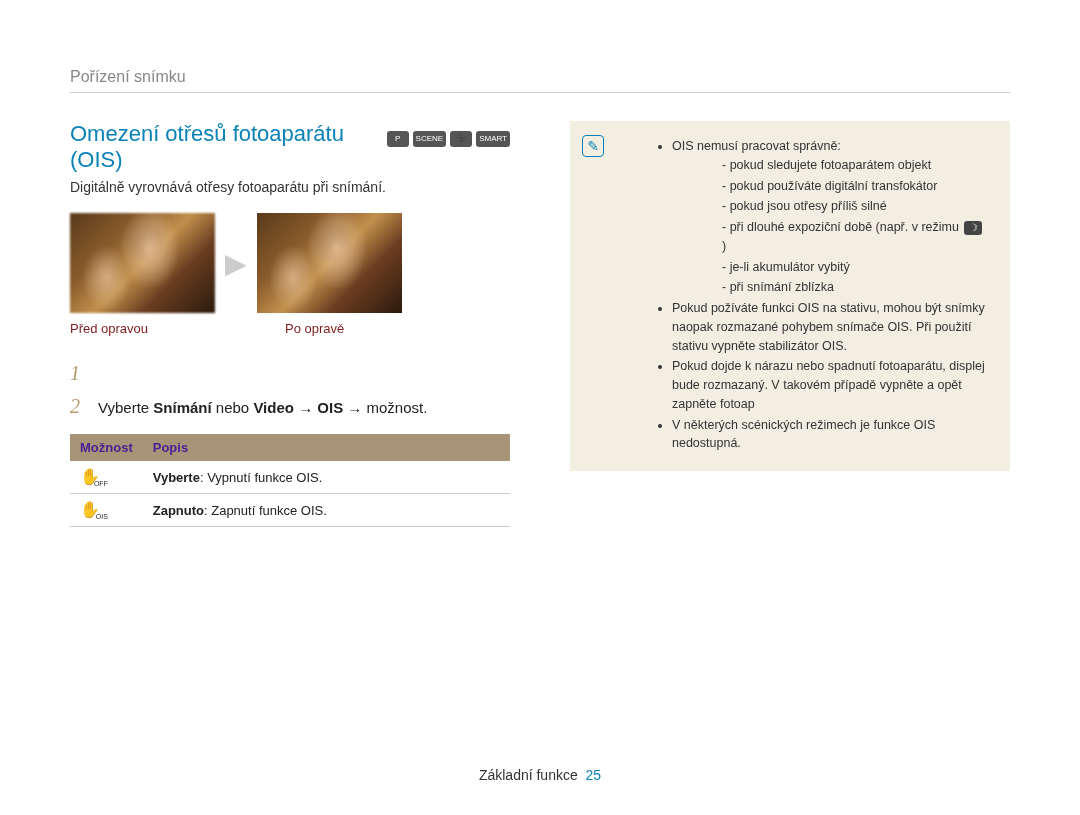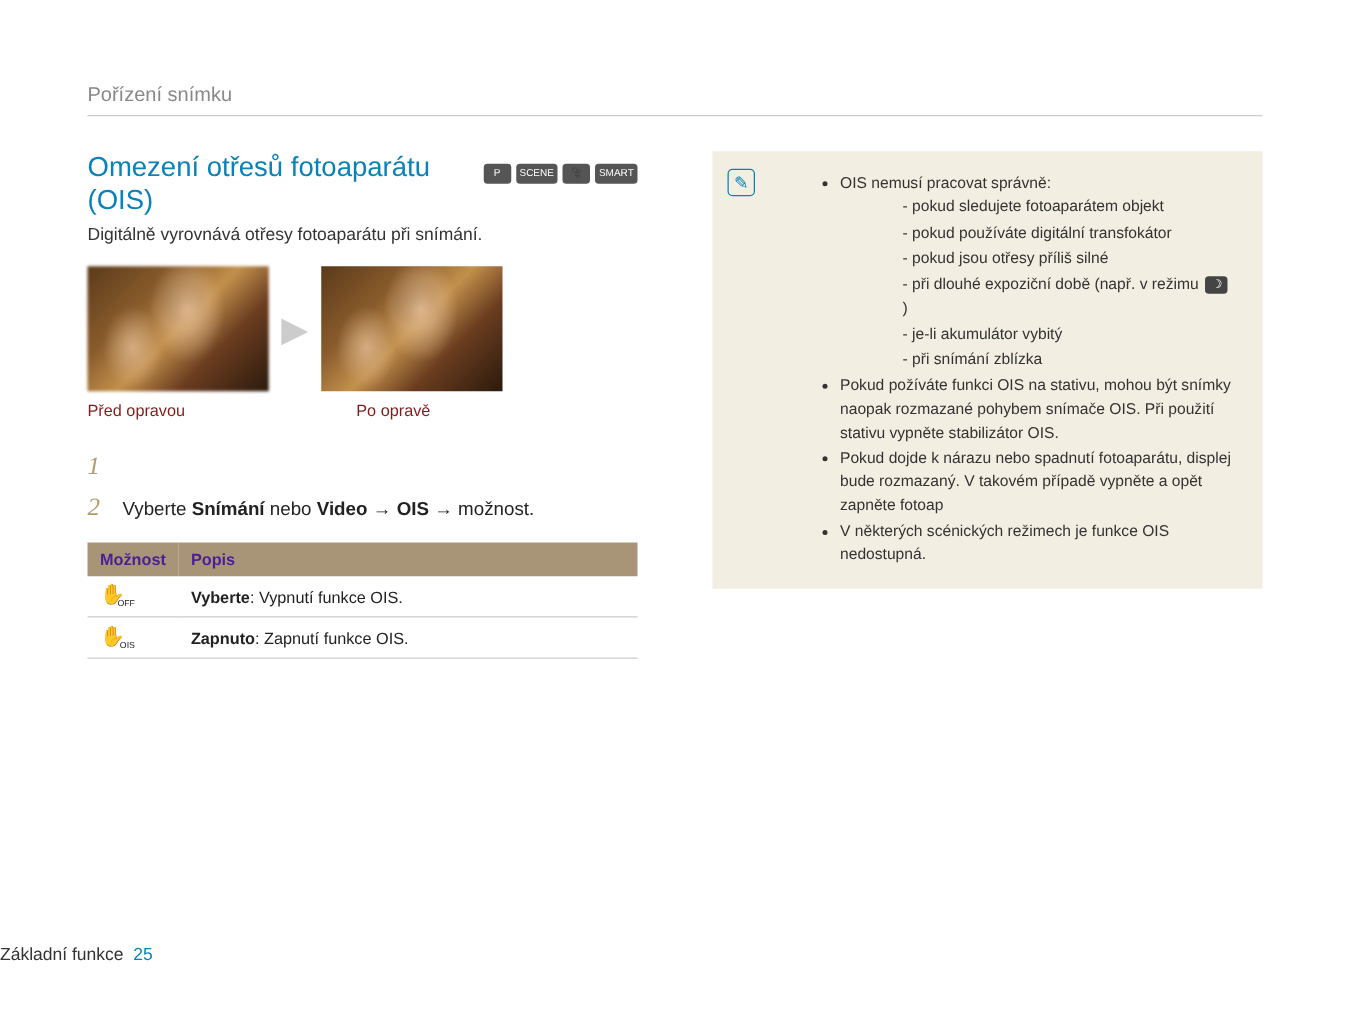--- a/index.html
+++ b/index.html
@@ -185,23 +185,23 @@
     border-radius: 3px;
     align-items: center;
     justify-content: center;
     color: #fff;
     font-size: 10px;
     vertical-align: middle;
     margin: 0 2px;
   }
   .footer {
     position: absolute;
-    bottom: 44px;
+    bottom: 32px;
     width: 100%;
-    text-align: left;
+    text-align: center;
     font-size: 14px;
     color: #333;
   }
   .footer .pnum { color: #0a82b8; }
 </style>
 </head>
 <body>
 
 <div class="page">
   <div class="breadcrumb">Pořízení snímku</div>

